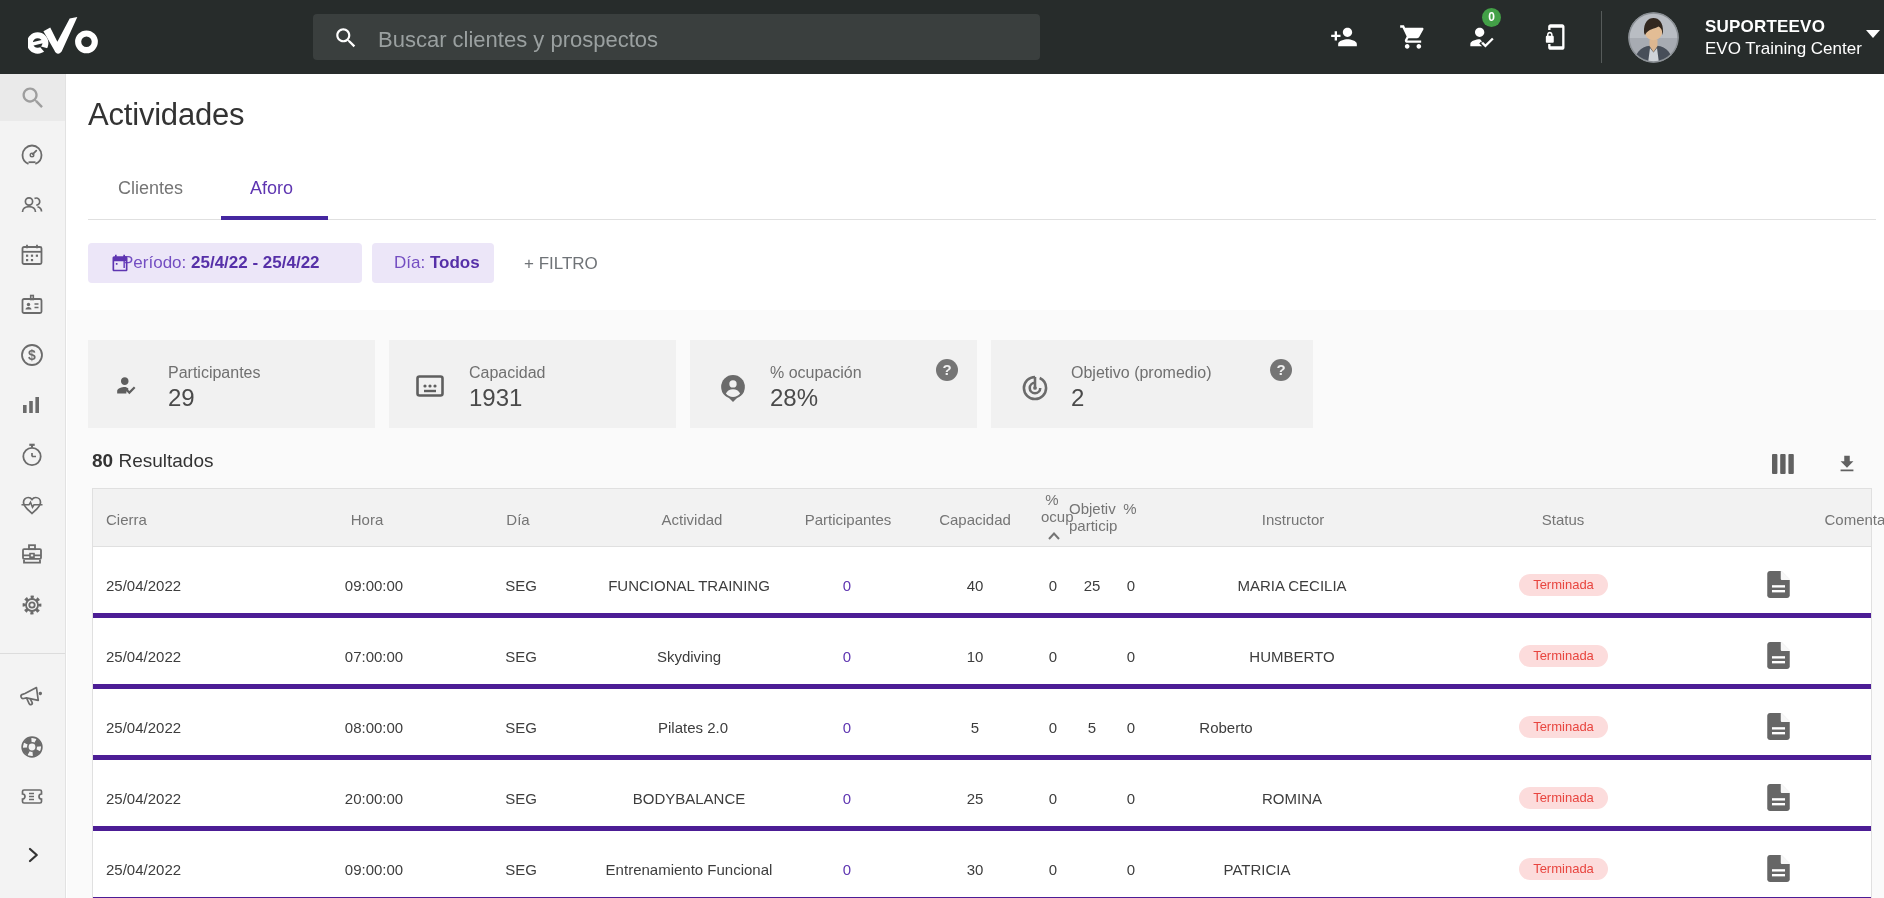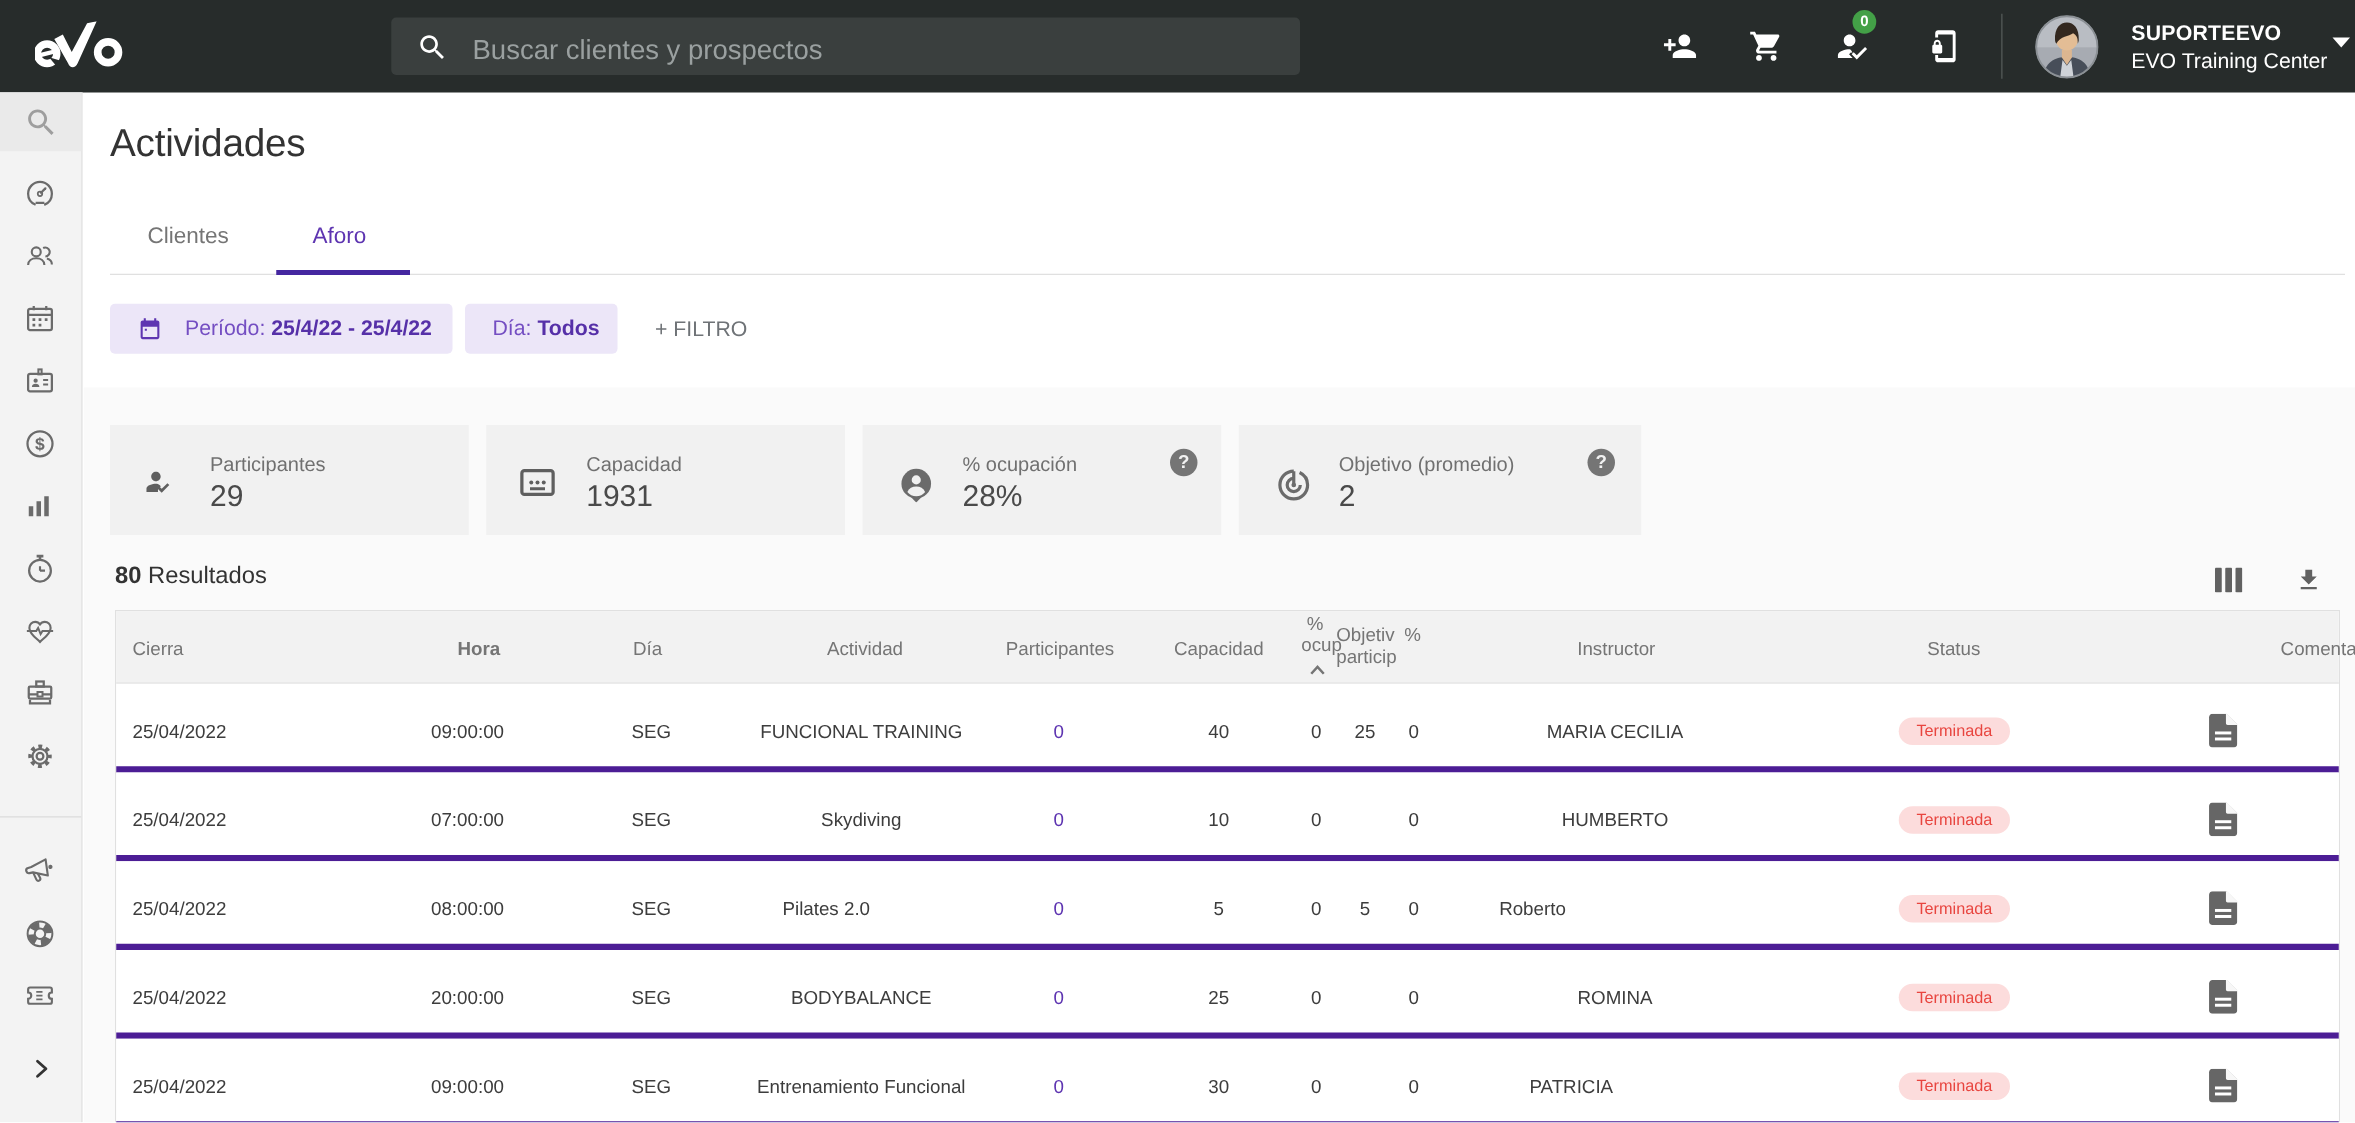--- a/index.html
+++ b/index.html
@@ -183,21 +183,21 @@
   <div id="title">Actividades</div>
   <div class="tab" style="left:118px;color:#757575;">Clientes</div>
   <div class="tab" style="left:250px;color:#5e35b1;">Aforo</div>
   <div id="tabline"></div>
   <div id="tabind"></div>
 
   <div class="chip" style="left:88px;width:274px;">
     <svg class="abs" style="left:22px;top:10px" width="20" height="20" viewBox="0 0 24 24">
         <path fill="#5e35b1" d="M19 4h-1V2h-2v2H8V2H6v2H5c-1.11 0-1.99.9-1.99 2L3 20c0 1.1.89 2 2 2h14c1.1 0 2-.9 2-2V6c0-1.1-.9-2-2-2zm0 16H5V10h14v10zM9 14H7v-2h2v2z"></path>
       </svg>
-    <span style="margin-left:60px;">Período: <b style="color:#5630a8;">25/4/22 - 25/4/22</b></span>
+    <span style="margin-left:34px;">Período: <b style="color:#5630a8;">25/4/22 - 25/4/22</b></span>
   </div>
   <div class="chip" style="left:372px;width:122px;">
     <span style="margin-left:22px;">Día: <b style="color:#5630a8;">Todos</b></span>
   </div>
   <div id="filtro">+ FILTRO</div>
 
   <div id="band"></div>
   <div class="card" style="left:88px;width:287px;">
     <svg class="abs" style="left:27px;top:33px" width="26" height="26" viewBox="0 0 24 24">
         <path fill="#5f5f5f" d="M9 11c1.93 0 3.5-1.57 3.5-3.5S10.93 4 9 4 5.5 5.57 5.5 7.5 7.07 11 9 11zm0 2c-2.34 0-7 1.17-7 3.5V19h8.5v-2.1l2.1-2.1C11.5 13.4 10 13 9 13zm8.47-.53-4.2 4.2-1.74-1.74-1.42 1.41 3.16 3.16 5.61-5.62z"></path>
@@ -249,21 +249,21 @@
         <rect x="16.4" y="0" width="5.4" height="20" rx="1"></rect>
       </g>
     </svg>
   <svg class="abs" style="left:1836px;top:452px" width="22" height="24" viewBox="0 0 24 24">
       <path fill="#616161" d="M5 20h14v-2H5v2zM19 9h-4V3H9v6H5l7 7 7-7z"></path>
     </svg>
 
   <div id="tbl">
     <div id="thead">
       <div class="th" style="left:13px;top:22px;">Cierra</div>
-      <div class="th cc" style="left:290px;top:22px;font-weight:bold;">Hora</div>
+      <div class="th cc" style="left:274px;top:22px;">Hora</div>
       <div class="th cc" style="left:425px;top:22px;">Día</div>
       <div class="th cc" style="left:599px;top:22px;">Actividad</div>
       <div class="th cc" style="left:755px;top:22px;">Participantes</div>
       <div class="th cc" style="left:882px;top:22px;">Capacidad</div>
       <div class="th cc" style="left:959px;top:2px;">%</div>
       <div class="th" style="left:948px;top:19px;">ocup</div>
       <svg class="abs" style="left:954px;top:42px" width="14" height="9" viewBox="0 0 14 9">
           <path d="M2 8 L7 2.5 L12 8" fill="none" stroke="#757575" stroke-width="2"></path>
         </svg>
       <div class="th" style="left:976px;top:11px;">Objetiv</div>
@@ -309,21 +309,21 @@
           <path fill="#666" d="M0 2.5C0 1.1 1.1 0 2.5 0h10L20 7.5v14c0 1.4-1.1 2.5-2.5 2.5h-15C1.1 24 0 22.9 0 21.5z"></path>
           <path fill="#fff" d="M12 -0.8L20.8 8H13.2C12.5 8 12 7.5 12 6.8z" opacity="0.95"></path>
           <rect x="4.2" y="12.6" width="11.6" height="2.1" fill="#fff"></rect>
           <rect x="4.2" y="16.9" width="11.6" height="2.1" fill="#fff"></rect>
         </svg>
       </div>
       <div class="row" style="top: 200px;">
         <div class="cell" style="left:13px;">25/04/2022</div>
         <div class="cell cc" style="left:281px;">08:00:00</div>
         <div class="cell cc" style="left:428px;">SEG</div>
-        <div class="cell cc" style="left:568px;">Pilates 2.0</div>
+        <div class="cell cc" style="left:600px;">Pilates 2.0</div>
         <div class="cell cc purple" style="left:754px;">0</div>
         <div class="cell cc" style="left:882px;">5</div>
         <div class="cell cc" style="left:960px;">0</div>
         <div class="cell cc" style="left:999px;">5</div>
         <div class="cell cc" style="left:1038px;">0</div>
         <div class="cell cc" style="left:1133px;">Roberto</div>
         <div class="pill"><span class="pillin">Terminada</span></div>
         <svg class="abs" style="left:1674px;top:24px" width="23" height="27" viewBox="0 0 20 24">
           <path fill="#666" d="M0 2.5C0 1.1 1.1 0 2.5 0h10L20 7.5v14c0 1.4-1.1 2.5-2.5 2.5h-15C1.1 24 0 22.9 0 21.5z"></path>
           <path fill="#fff" d="M12 -0.8L20.8 8H13.2C12.5 8 12 7.5 12 6.8z" opacity="0.95"></path>

